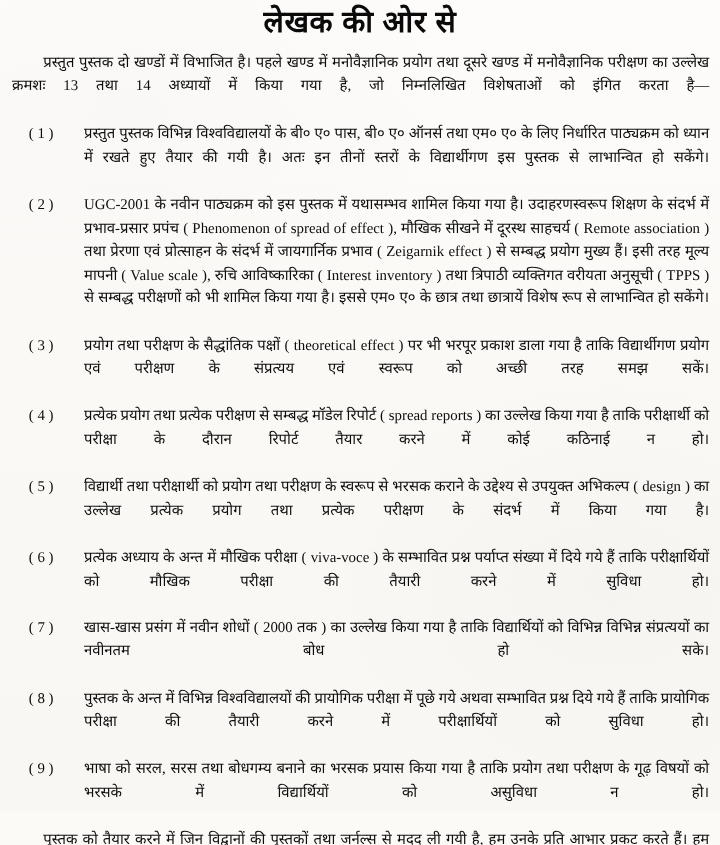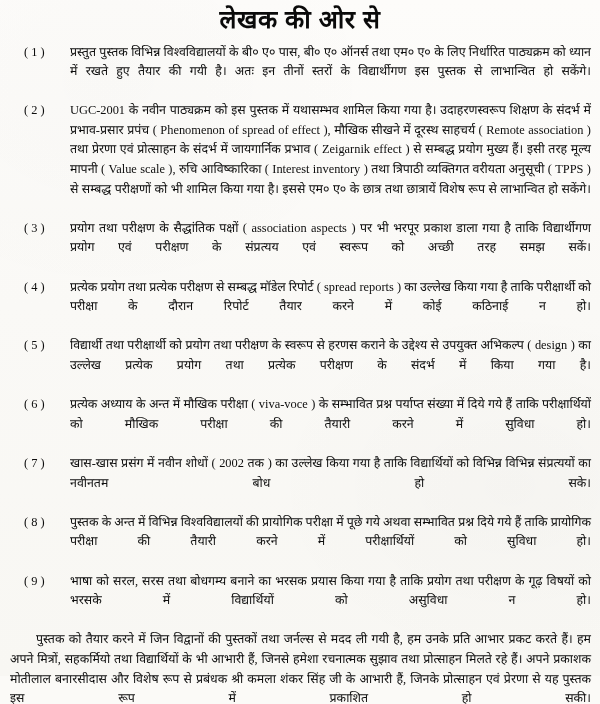--- a/index.html
+++ b/index.html
@@ -98,56 +98,57 @@
 </style>
 </head>
 <body>
 
 <div class="page">
 
   <h1 class="page-title">लेखक की ओर से</h1>
 
   <div class="body-col">
 
+    <p class="para">प्रस्तुत पुस्तक दो खण्डों में विभाजित है। पहले खण्ड में मनोवैज्ञानिक प्रयोग तथा दूसरे खण्ड में मनोवैज्ञानिक परीक्षण का उल्लेख क्रमशः 13 तथा 14 अध्यायों में किया गया है, जो निम्नलिखित विशेषताओं को इंगित करता है—</p>
 
     <ol class="points">
 
       <li class="point">
         <span class="marker">( 1 )</span>
         <span class="ptext">प्रस्तुत पुस्तक विभिन्न विश्वविद्यालयों के बी० ए० पास, बी० ए० ऑनर्स तथा एम० ए० के लिए निर्धारित पाठ्यक्रम को ध्यान में रखते हुए तैयार की गयी है। अतः इन तीनों स्तरों के विद्यार्थीगण इस पुस्तक से लाभान्वित हो सकेंगे।</span>
       </li>
 
       <li class="point">
         <span class="marker">( 2 )</span>
         <span class="ptext">UGC-2001 के नवीन पाठ्यक्रम को इस पुस्तक में यथासम्भव शामिल किया गया है। उदाहरणस्वरूप शिक्षण के संदर्भ में प्रभाव-प्रसार प्रपंच ( Phenomenon of spread of effect ), मौखिक सीखने में दूरस्थ साहचर्य ( Remote association ) तथा प्रेरणा एवं प्रोत्साहन के संदर्भ में जायगार्निक प्रभाव ( Zeigarnik effect ) से सम्बद्ध प्रयोग मुख्य हैं। इसी तरह मूल्य मापनी ( Value scale ), रुचि आविष्कारिका ( Interest inventory ) तथा त्रिपाठी व्यक्तिगत वरीयता अनुसूची ( TPPS ) से सम्बद्ध परीक्षणों को भी शामिल किया गया है। इससे एम० ए० के छात्र तथा छात्रायें विशेष रूप से लाभान्वित हो सकेंगे।</span>
       </li>
 
       <li class="point">
         <span class="marker">( 3 )</span>
-        <span class="ptext">प्रयोग तथा परीक्षण के सैद्धांतिक पक्षों ( association aspects ) पर भी भरपूर प्रकाश डाला गया है ताकि विद्यार्थीगण प्रयोग एवं परीक्षण के संप्रत्यय एवं स्वरूप को अच्छी तरह समझ सकें।</span>
+        <span class="ptext">प्रयोग तथा परीक्षण के सैद्धांतिक पक्षों ( theoretical effect ) पर भी भरपूर प्रकाश डाला गया है ताकि विद्यार्थीगण प्रयोग एवं परीक्षण के संप्रत्यय एवं स्वरूप को अच्छी तरह समझ सकें।</span>
       </li>
 
       <li class="point">
         <span class="marker">( 4 )</span>
         <span class="ptext">प्रत्येक प्रयोग तथा प्रत्येक परीक्षण से सम्बद्ध मॉडेल रिपोर्ट ( spread reports ) का उल्लेख किया गया है ताकि परीक्षार्थी को परीक्षा के दौरान रिपोर्ट तैयार करने में कोई कठिनाई न हो।</span>
       </li>
 
       <li class="point">
         <span class="marker">( 5 )</span>
-        <span class="ptext">विद्यार्थी तथा परीक्षार्थी को प्रयोग तथा परीक्षण के स्वरूप से हरणस कराने के उद्देश्य से उपयुक्त अभिकल्प ( design ) का उल्लेख प्रत्येक प्रयोग तथा प्रत्येक परीक्षण के संदर्भ में किया गया है।</span>
+        <span class="ptext">विद्यार्थी तथा परीक्षार्थी को प्रयोग तथा परीक्षण के स्वरूप से भरसक कराने के उद्देश्य से उपयुक्त अभिकल्प ( design ) का उल्लेख प्रत्येक प्रयोग तथा प्रत्येक परीक्षण के संदर्भ में किया गया है।</span>
       </li>
 
       <li class="point">
         <span class="marker">( 6 )</span>
         <span class="ptext">प्रत्येक अध्याय के अन्त में मौखिक परीक्षा ( viva-voce ) के सम्भावित प्रश्न पर्याप्त संख्या में दिये गये हैं ताकि परीक्षार्थियों को मौखिक परीक्षा की तैयारी करने में सुविधा हो।</span>
       </li>
 
       <li class="point">
         <span class="marker">( 7 )</span>
-        <span class="ptext">खास-खास प्रसंग में नवीन शोधों ( 2002 तक ) का उल्लेख किया गया है ताकि विद्यार्थियों को विभिन्न विभिन्न संप्रत्ययों का नवीनतम बोध हो सके।</span>
+        <span class="ptext">खास-खास प्रसंग में नवीन शोधों ( 2000 तक ) का उल्लेख किया गया है ताकि विद्यार्थियों को विभिन्न विभिन्न संप्रत्ययों का नवीनतम बोध हो सके।</span>
       </li>
 
       <li class="point">
         <span class="marker">( 8 )</span>
         <span class="ptext">पुस्तक के अन्त में विभिन्न विश्वविद्यालयों की प्रायोगिक परीक्षा में पूछे गये अथवा सम्भावित प्रश्न दिये गये हैं ताकि प्रायोगिक परीक्षा की तैयारी करने में परीक्षार्थियों को सुविधा हो।</span>
       </li>
 
       <li class="point">
         <span class="marker">( 9 )</span>
         <span class="ptext">भाषा को सरल, सरस तथा बोधगम्य बनाने का भरसक प्रयास किया गया है ताकि प्रयोग तथा परीक्षण के गूढ़ विषयों को भरसके में विद्यार्थियों को असुविधा न हो।</span>

